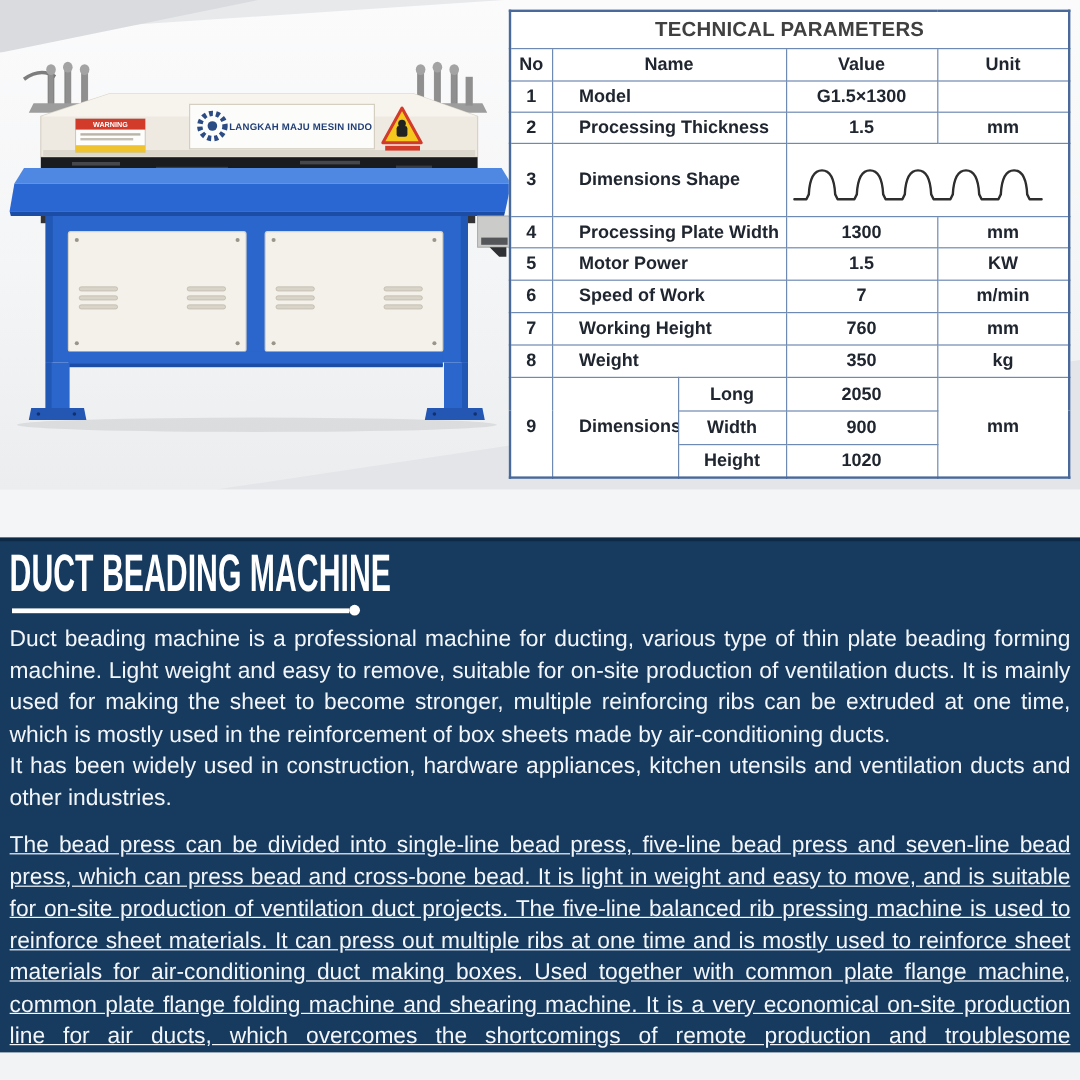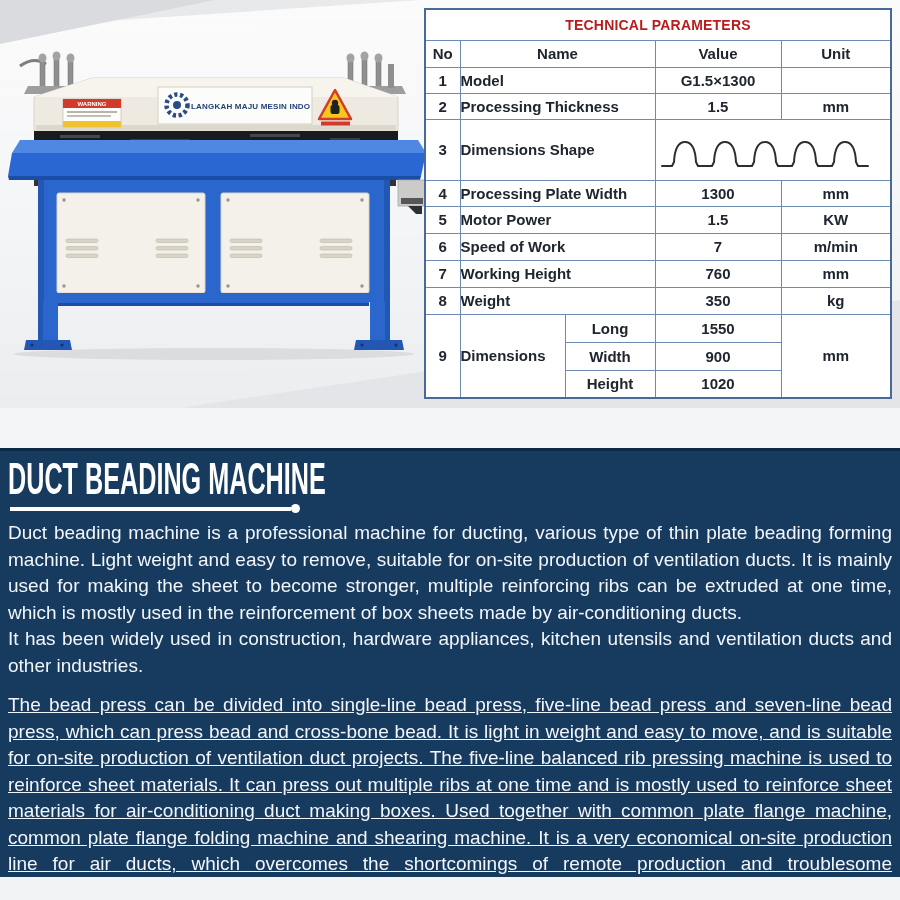--- a/index.html
+++ b/index.html
@@ -31,22 +31,22 @@
   .spec-table {
     position:absolute; left:424px; top:8px; z-index:5;
     width:466px; border-collapse:collapse; table-layout:fixed;
     background:#ffffff; border:2px solid #49699a;
   }
   .spec-table td {
     border:1.5px solid #6f8ab2; padding:0 2px;
     font-weight:bold; font-size:15px; color:#20262f;
     text-align:center; vertical-align:middle; overflow:hidden; white-space:nowrap;
   }
-  .spec-table .title-cell { font-size:14px; letter-spacing:.2px; color:#b91c1c; }
-  .spec-table .name { text-align:left; padding-left:0; }
+  .spec-table .title-cell { font-size:17px; letter-spacing:.2px; color:#404040; }
+  .spec-table .name { text-align:left; padding-left:22px; }
   .h-title  { height:31px; }
   .h-head   { height:27px; }
   .h-row26  { height:26px; }
   .h-shape  { height:61px; }
   .h-row27  { height:27px; }
   .h-dim    { height:28px; }
   .shape-cell { padding:2px 6px; }
 
   
   .content {
@@ -290,21 +290,21 @@
       <tr class="h-row27">
         <td>8</td>
         <td colspan="2" class="name">Weight</td>
         <td>350</td>
         <td>kg</td>
       </tr>
       <tr class="h-dim">
         <td rowspan="3">9</td>
         <td rowspan="3" class="name">Dimensions</td>
         <td>Long</td>
-        <td>1550</td>
+        <td>2050</td>
         <td rowspan="3">mm</td>
       </tr>
       <tr class="h-dim">
         <td>Width</td>
         <td>900</td>
       </tr>
       <tr class="h-dim">
         <td>Height</td>
         <td>1020</td>
       </tr>

